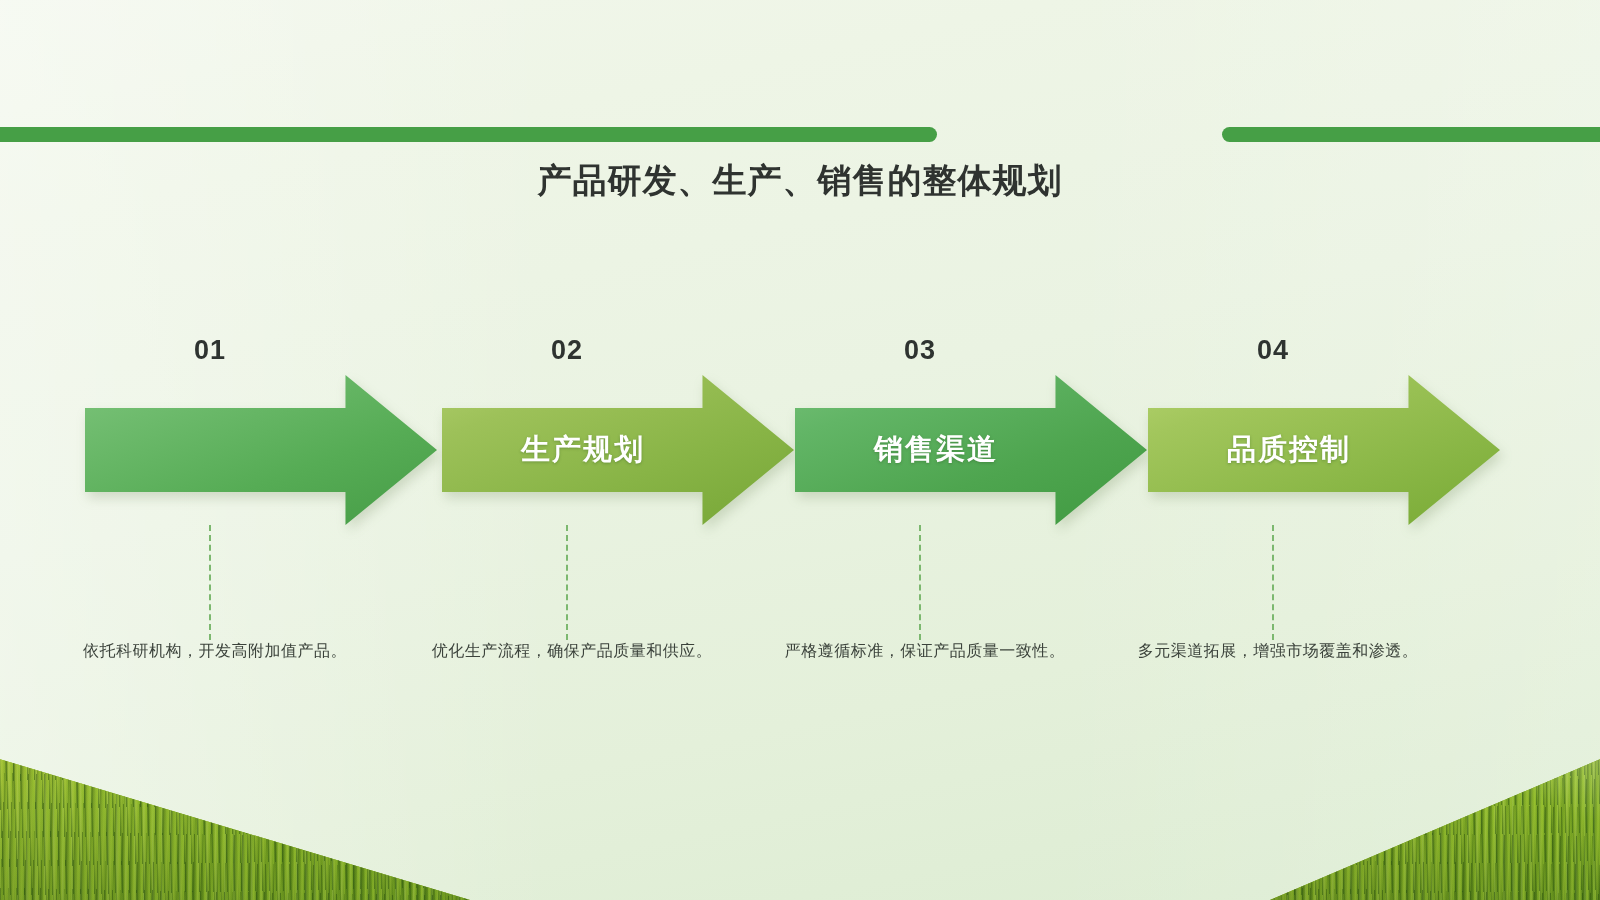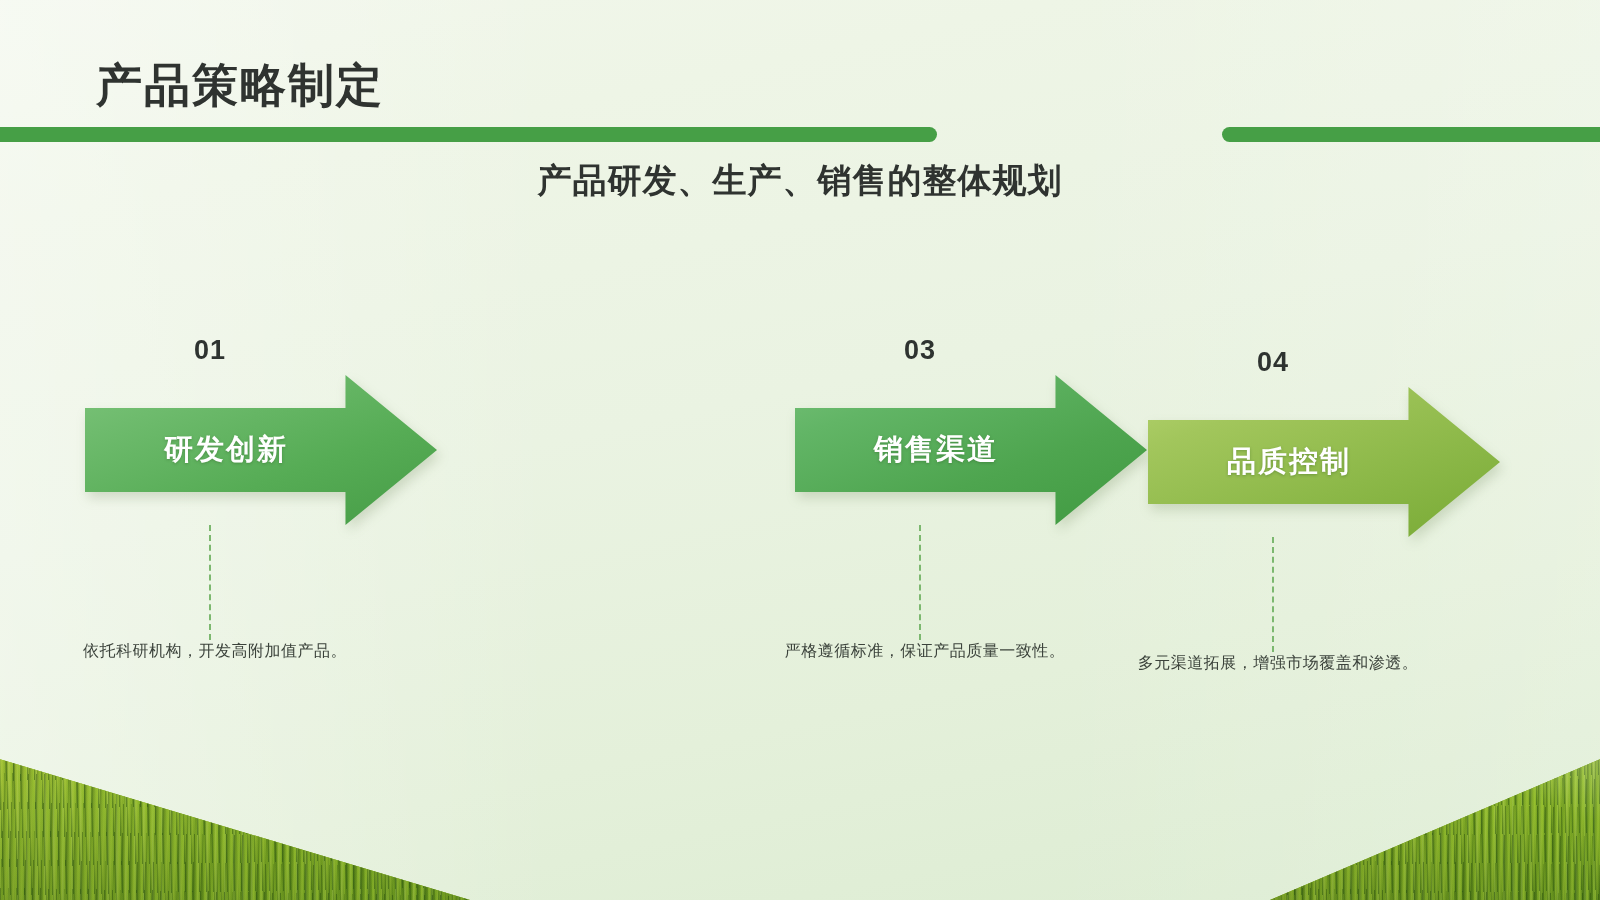--- a/index.html
+++ b/index.html
@@ -189,49 +189,56 @@
     background: linear-gradient(200deg, rgba(255,255,255,0.22) 0%, rgba(255,255,255,0.0) 30%, rgba(30,60,10,0.18) 100%);
   }
 </style>
 </head>
 <body>
 
 <div class="slide">
 
   <div class="bg-sheen"></div>
 
-  <div class="title">产品策略制定</div>
   <div class="rule-left"></div>
   <div class="rule-right"></div>
   <div class="subtitle">产品研发、生产、销售的整体规划</div>
 
   <div class="steps">
 
     <div class="step" style="left:85px;">
       <div class="step-number">01</div>
       <div class="arrow-wrap">
         <div class="arrow" style="background:linear-gradient(160deg,#7cc47a 0%,#6ebb6d 22%,#56ac55 62%,#469c46 100%);"></div>
       </div>
-      <div class="arrow-label">研发创新</div>
       <div class="connector"></div>
       <div class="caption">依托科研机构，开发高附加值产品。</div>
     </div>
 
+    <div class="step" style="left:442px;">
+      <div class="step-number">02</div>
+      <div class="arrow-wrap">
+        <div class="arrow" style="background:linear-gradient(160deg,#aecd6a 0%,#9dc159 22%,#88b446 62%,#76a636 100%);"></div>
+      </div>
+      <div class="arrow-label">生产规划</div>
+      <div class="connector"></div>
+      <div class="caption">优化生产流程，确保产品质量和供应。</div>
+    </div>
 
     <div class="step" style="left:795px;">
       <div class="step-number">03</div>
       <div class="arrow-wrap">
         <div class="arrow" style="background:linear-gradient(160deg,#74bf76 0%,#62b566 22%,#4ea54f 62%,#409a41 100%);"></div>
       </div>
       <div class="arrow-label">销售渠道</div>
       <div class="connector"></div>
       <div class="caption">严格遵循标准，保证产品质量一致性。</div>
     </div>
 
-    <div class="step" style="left:1148px;margin-top:12px;">
+    <div class="step" style="left:1148px;">
       <div class="step-number">04</div>
       <div class="arrow-wrap">
         <div class="arrow" style="background:linear-gradient(160deg,#b3d26d 0%,#a2c65c 22%,#8cb848 62%,#78aa35 100%);"></div>
       </div>
       <div class="arrow-label">品质控制</div>
       <div class="connector"></div>
       <div class="caption">多元渠道拓展，增强市场覆盖和渗透。</div>
     </div>
 
   </div>

